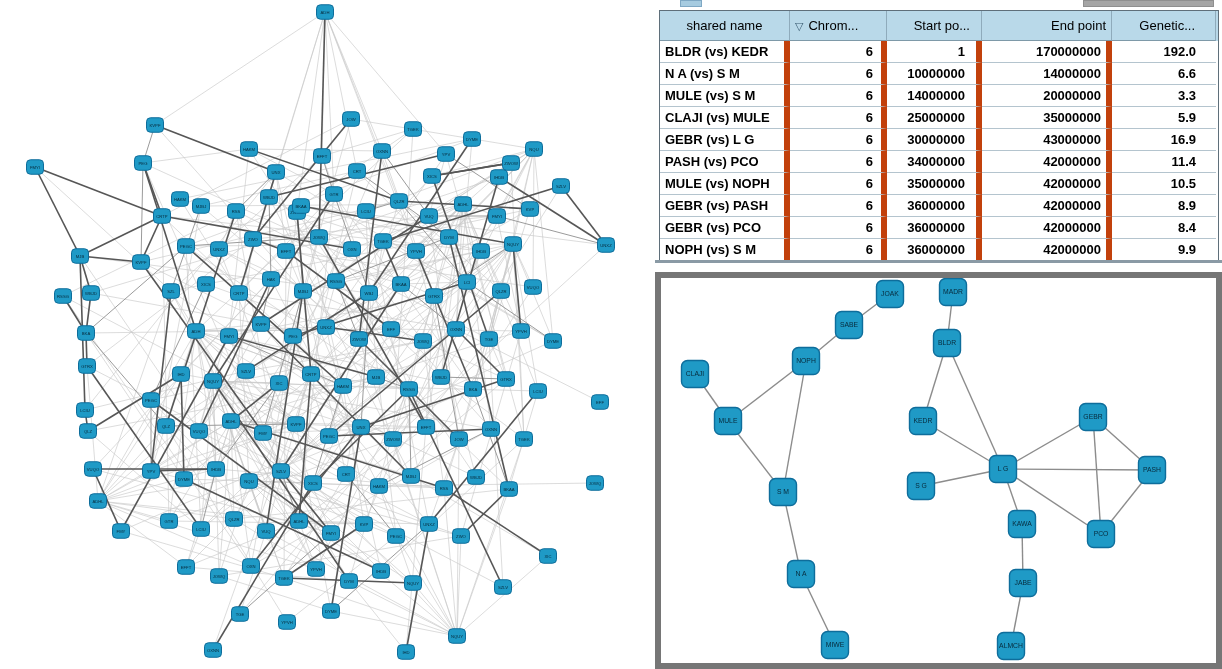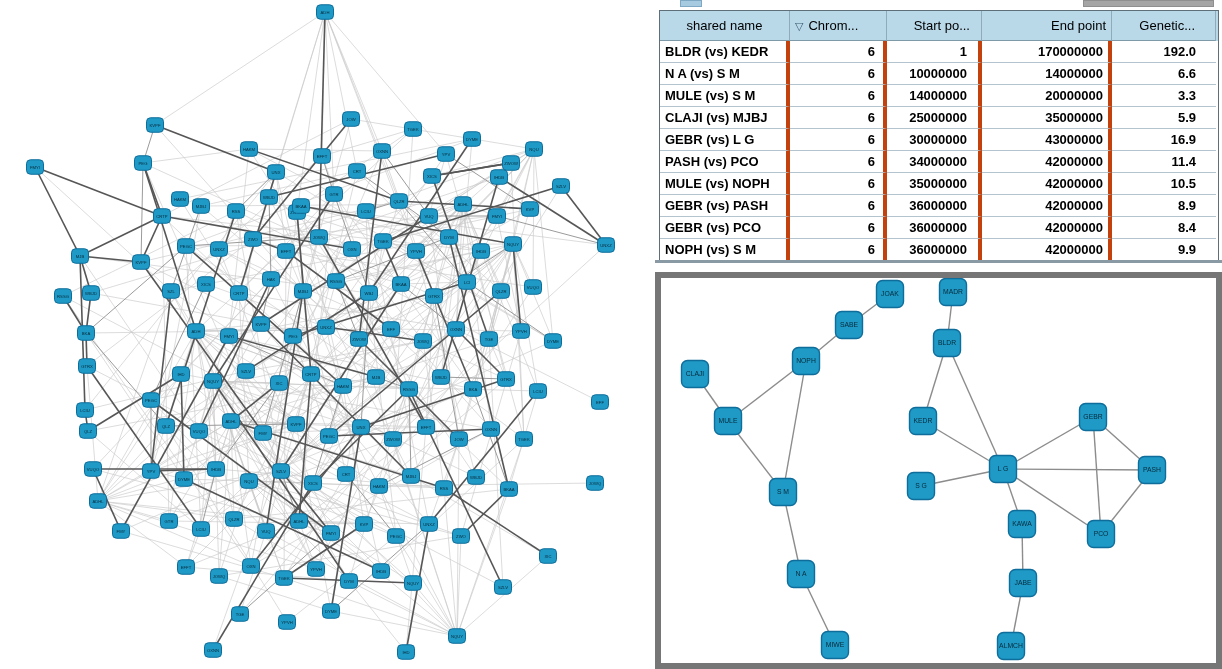--- a/index.html
+++ b/index.html
@@ -15,21 +15,21 @@
   #top-strip .frag-blue{position:absolute;left:25px;top:0;width:22px;height:7px;
     background:#a6cbe0;border:1px solid #7fa8c4;box-sizing:border-box;}
   #top-strip .frag-gray{position:absolute;left:428px;top:0;width:131px;height:7px;
     background:#a5a5a5;border:1px solid #8f8f8f;box-sizing:border-box;}
 
   
   #edge-table{position:absolute;left:659px;top:10px;width:558px;
     border:1px solid #5f6f7a;background:#fff;font-size:13px;color:#000;}
   .trow{display:flex;height:22px;line-height:22px;}
   .trow.thead{height:30px;line-height:30px;background:#b9d9e9;font-weight:400;}
-  .tcell{box-sizing:border-box;border-right:4px solid #c2410c;border-bottom:1px solid #b4c4ce;
+  .tcell{box-sizing:border-box;border-right:6px solid #c2410c;border-bottom:1px solid #b4c4ce;
     overflow:hidden;white-space:nowrap;}
   .thead .tcell{border-right:1px solid #8fabbb;border-bottom:1px solid #7e99a8;}
   .c0{flex:0 0 130px;text-align:left;padding-left:5px;}
   .c1{flex:0 0 97px;text-align:right;padding-right:8px;}
   .c2{flex:0 0 95px;text-align:right;padding-right:11px;}
   .c3{flex:0 0 130px;text-align:right;padding-right:5px;}
   .c4{flex:0 0 104px;text-align:right;padding-right:20px;border-right:none;}
   .thead .c0{text-align:center;padding-left:0;}
   .thead .c1{text-align:left;padding-left:5px;padding-right:13px;}
   .trow:not(.thead) .tcell{font-weight:bold;}
@@ -1171,21 +1171,21 @@
           <div class="tcell c4">6.6</div>
         </div>
         <div class="trow">
           <div class="tcell c0">MULE (vs) S M</div>
           <div class="tcell c1">6</div>
           <div class="tcell c2">14000000</div>
           <div class="tcell c3">20000000</div>
           <div class="tcell c4">3.3</div>
         </div>
         <div class="trow">
-          <div class="tcell c0">CLAJI (vs) MJBJ</div>
+          <div class="tcell c0">CLAJI (vs) MULE</div>
           <div class="tcell c1">6</div>
           <div class="tcell c2">25000000</div>
           <div class="tcell c3">35000000</div>
           <div class="tcell c4">5.9</div>
         </div>
         <div class="trow">
           <div class="tcell c0">GEBR (vs) L G</div>
           <div class="tcell c1">6</div>
           <div class="tcell c2">30000000</div>
           <div class="tcell c3">43000000</div>

